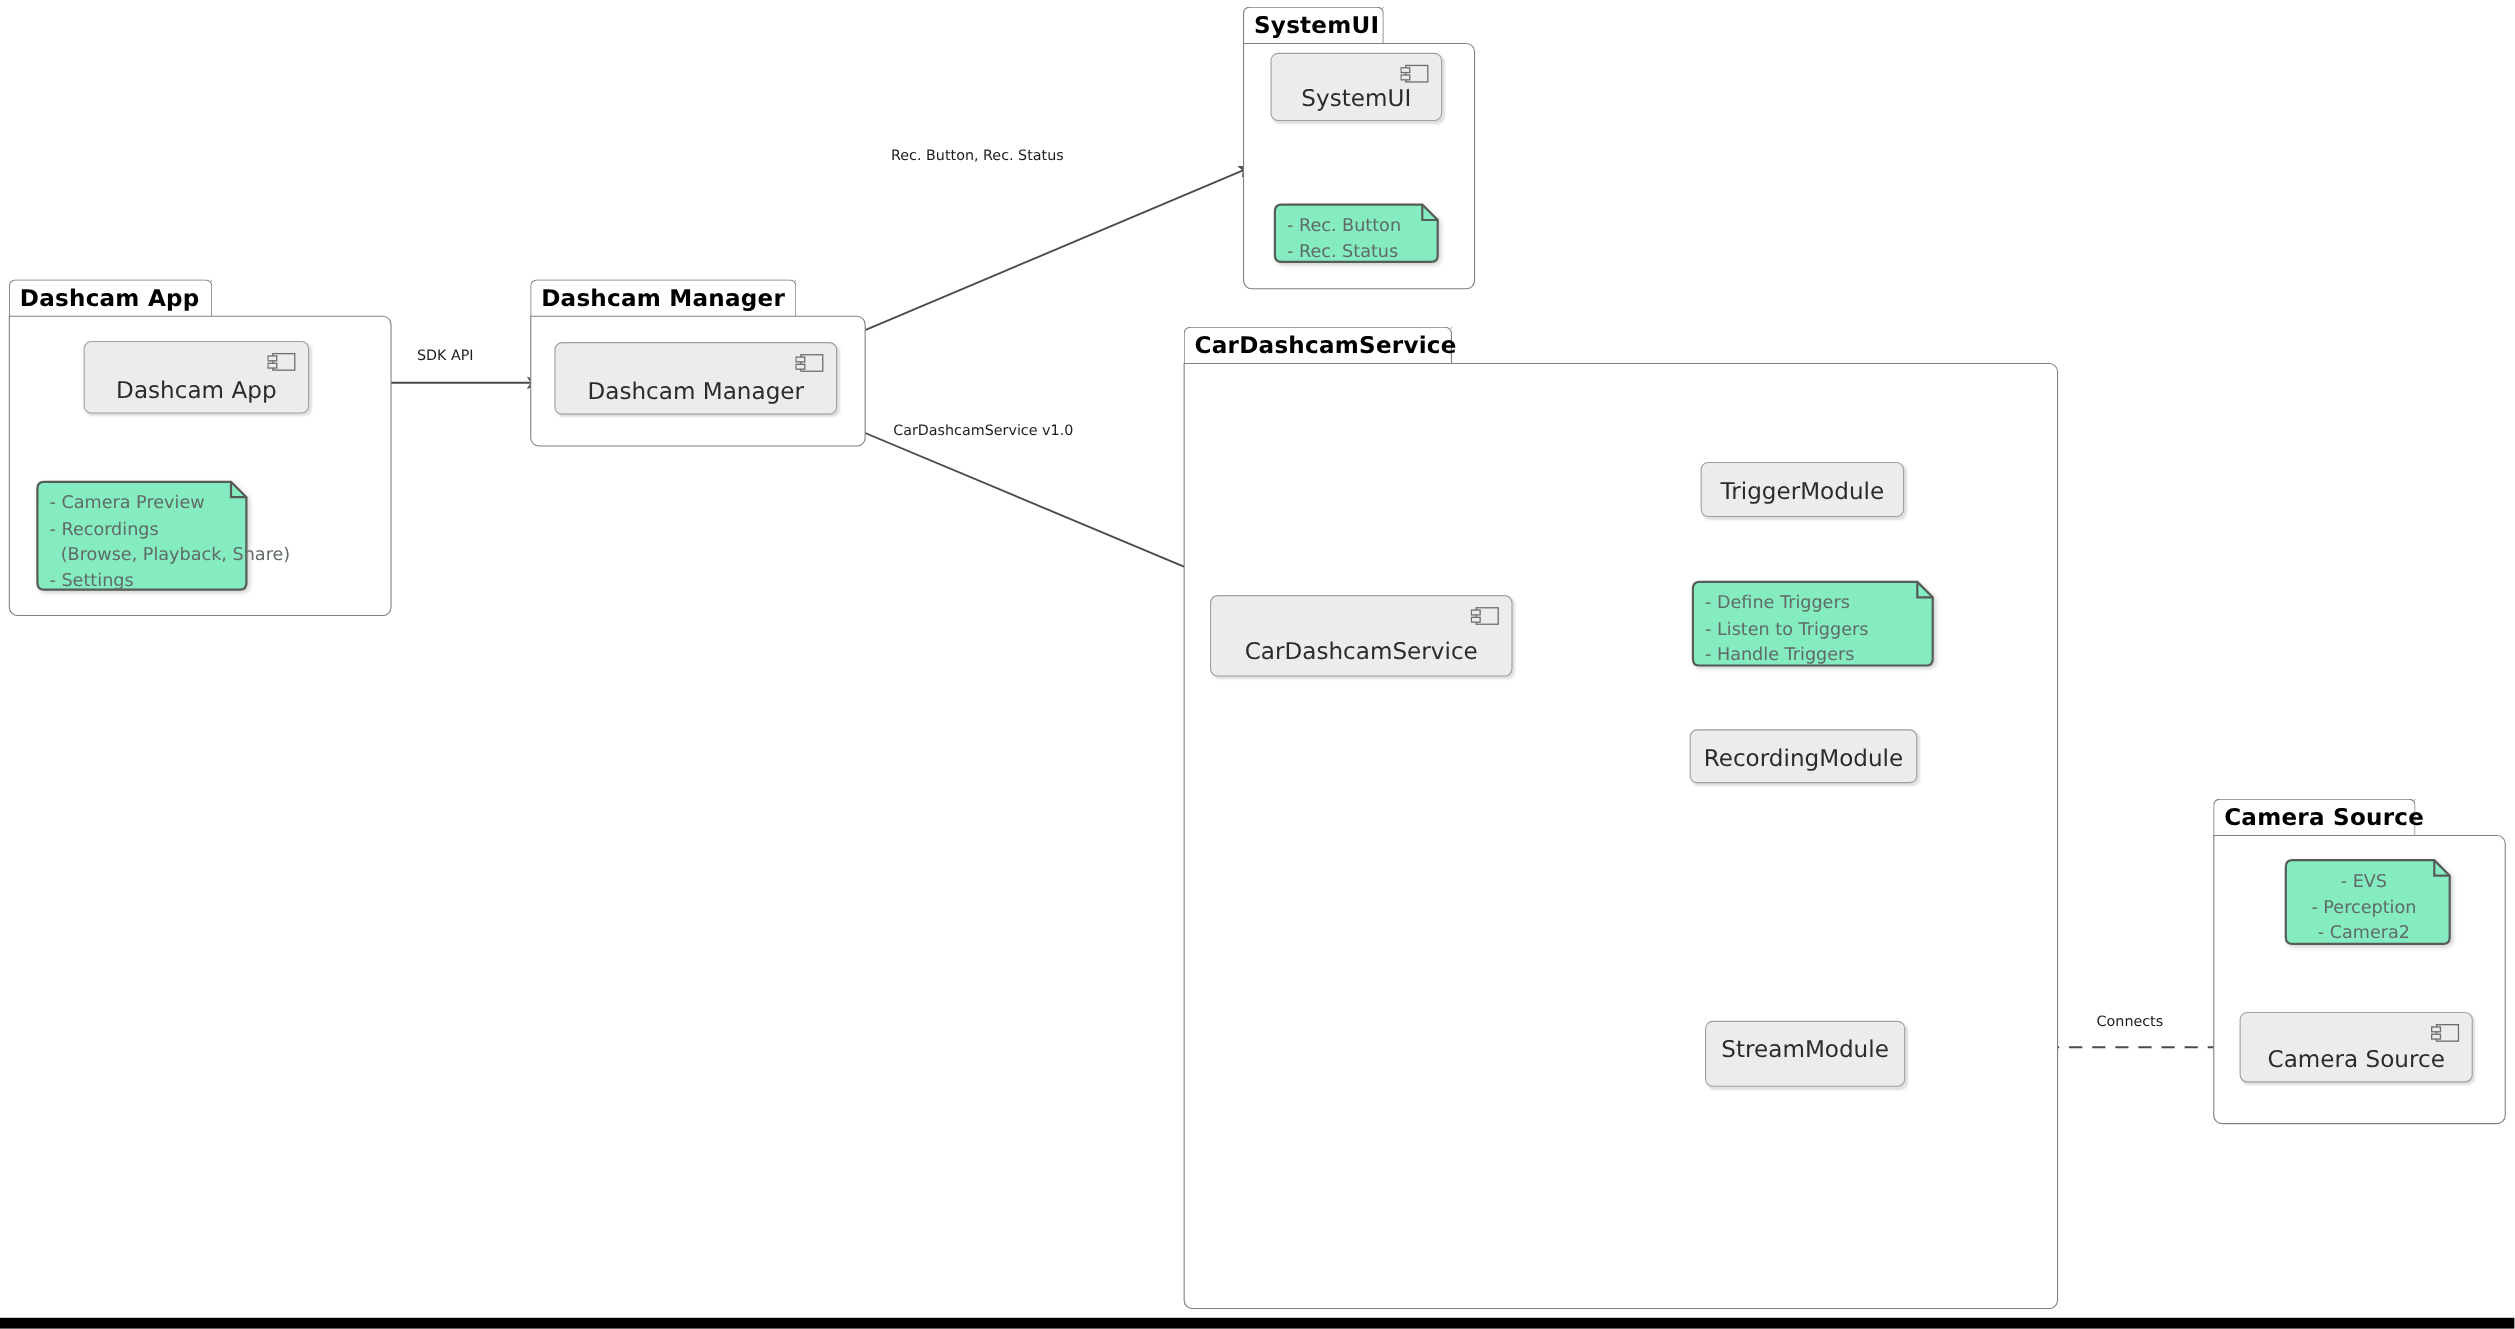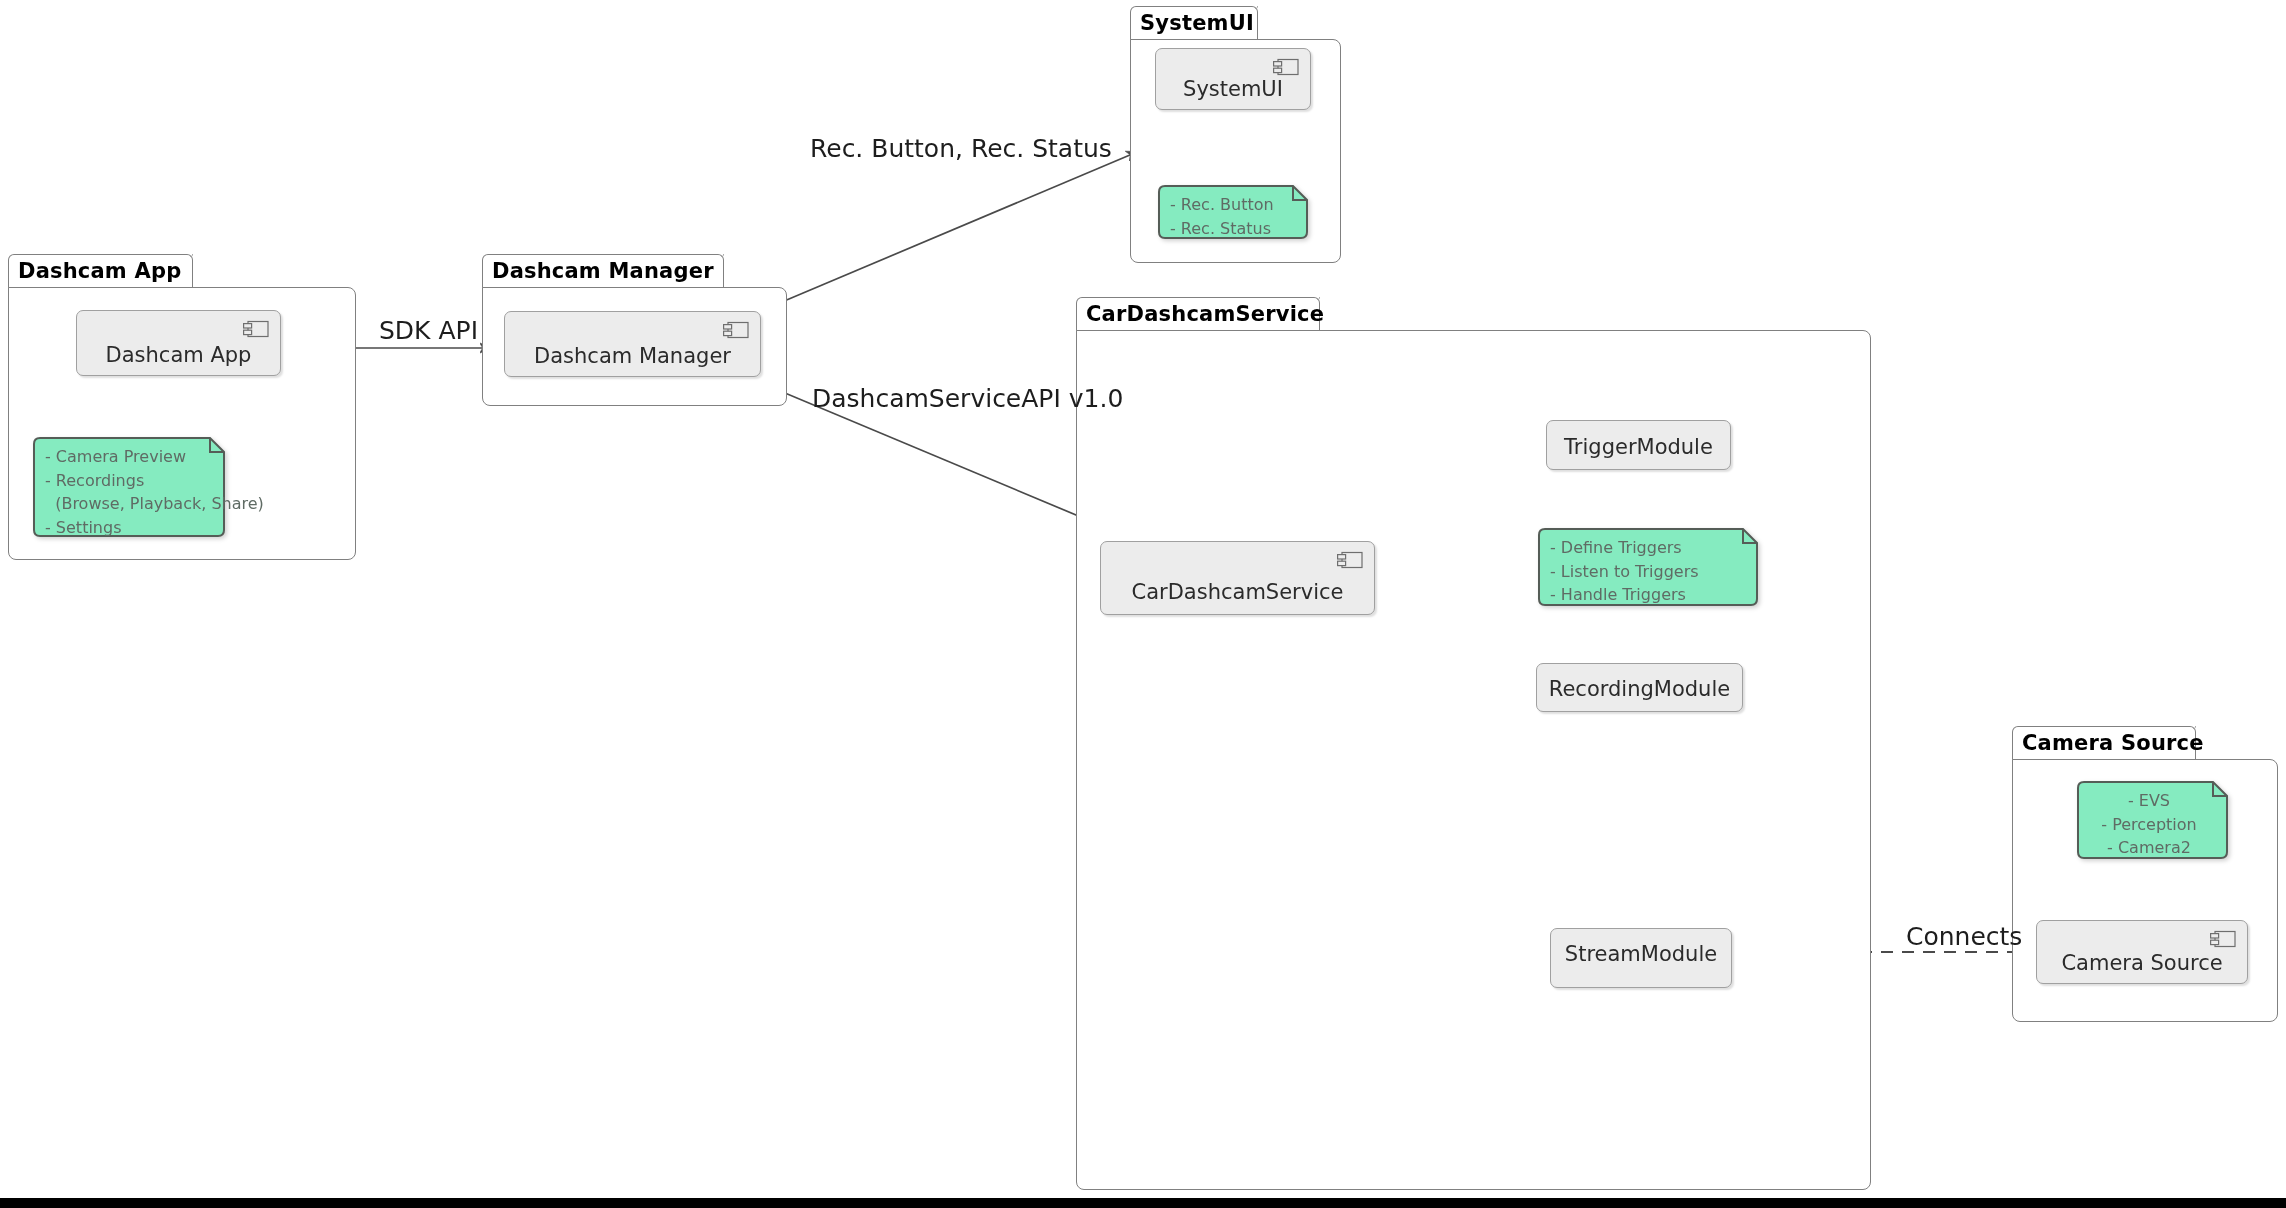--- a/index.html
+++ b/index.html
@@ -31,21 +31,21 @@
 
   
   .note{position:absolute;box-sizing:border-box;}
   .note .nbody{position:absolute;left:0;top:0;width:100%;height:100%;
                filter:drop-shadow(2px 2px 2px rgba(0,0,0,.18));}
   .note .ntext{position:absolute;left:15px;top:9px;right:20px;font-size:16px;line-height:23.5px;
                color:#5f6b64;white-space:pre;}
   .note .ntext b{font-weight:bold;color:#55605a;}
 
   
-  .elabel{position:absolute;font-size:25px;color:#1d1d1d;white-space:nowrap;}
+  .elabel{position:absolute;font-size:13px;color:#1d1d1d;white-space:nowrap;}
   svg.lay{position:absolute;left:0;top:0;width:2286px;height:1198px;overflow:visible;}
   .lnk{fill:none;stroke:#4a4a4a;stroke-width:1.7px;}
   .lnkd{fill:none;stroke:#4a4a4a;stroke-width:1.9px;stroke-dasharray:12 9;}
   .ptr{fill:#85EBC0;stroke:#555d57;stroke-width:1.7px;}
 </style>
 </head>
 <body>
 
 <div id="stage">
 
@@ -205,18 +205,18 @@
     <svg class="compicon" viewBox="0 0 26 18">
       <rect x="5" y="1.5" width="20" height="15" fill="#ECECEC" stroke="#6e6e6e" stroke-width="1.2"></rect>
       <rect x="0.6" y="3.6" width="8" height="4.4" fill="#ECECEC" stroke="#6e6e6e" stroke-width="1.2"></rect>
       <rect x="0.6" y="10.2" width="8" height="4.4" fill="#ECECEC" stroke="#6e6e6e" stroke-width="1.2"></rect>
     </svg>
     <div class="lbl" style="top:30px;">Camera Source</div>
   </div>
 
   <div class="elabel" style="left:379px;top:316px;">SDK API</div>
   <div class="elabel" style="left:810px;top:134px;">Rec. Button, Rec. Status</div>
-  <div class="elabel" style="left:812px;top:384px;">DashcamServiceAPI v1.0</div>
+  <div class="elabel" style="left:812px;top:384px;">CarDashcamService v1.0</div>
   <div class="elabel" style="left:1890px;top:922px;margin-left:16px;">Connects</div>
 
 </div>
 
 <div id="bottombar"></div>
 
 </body></html>

